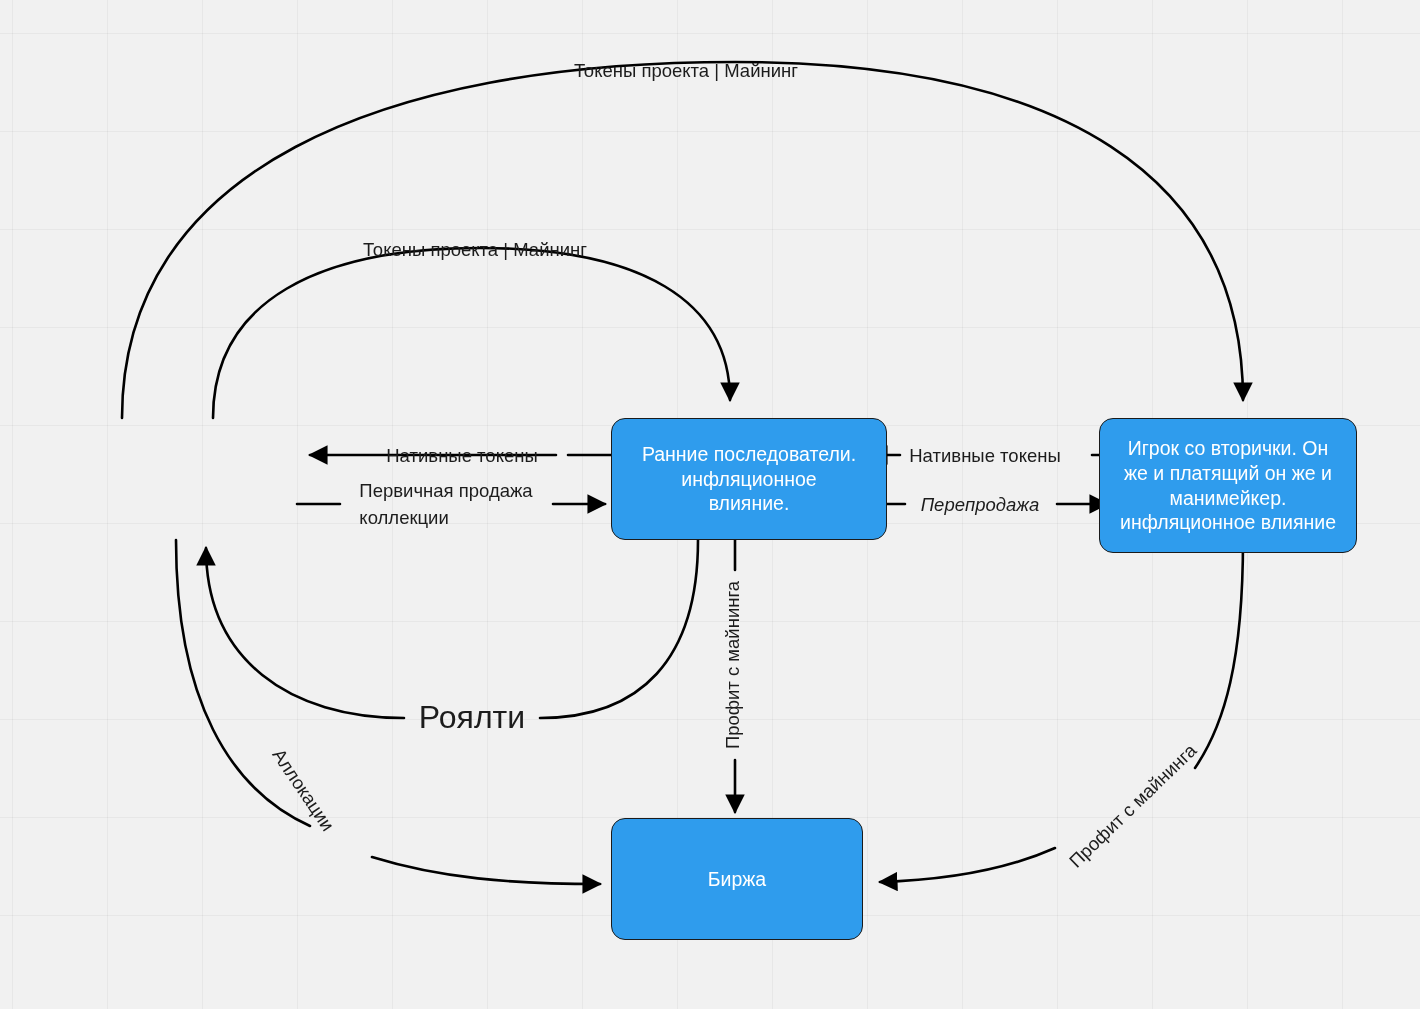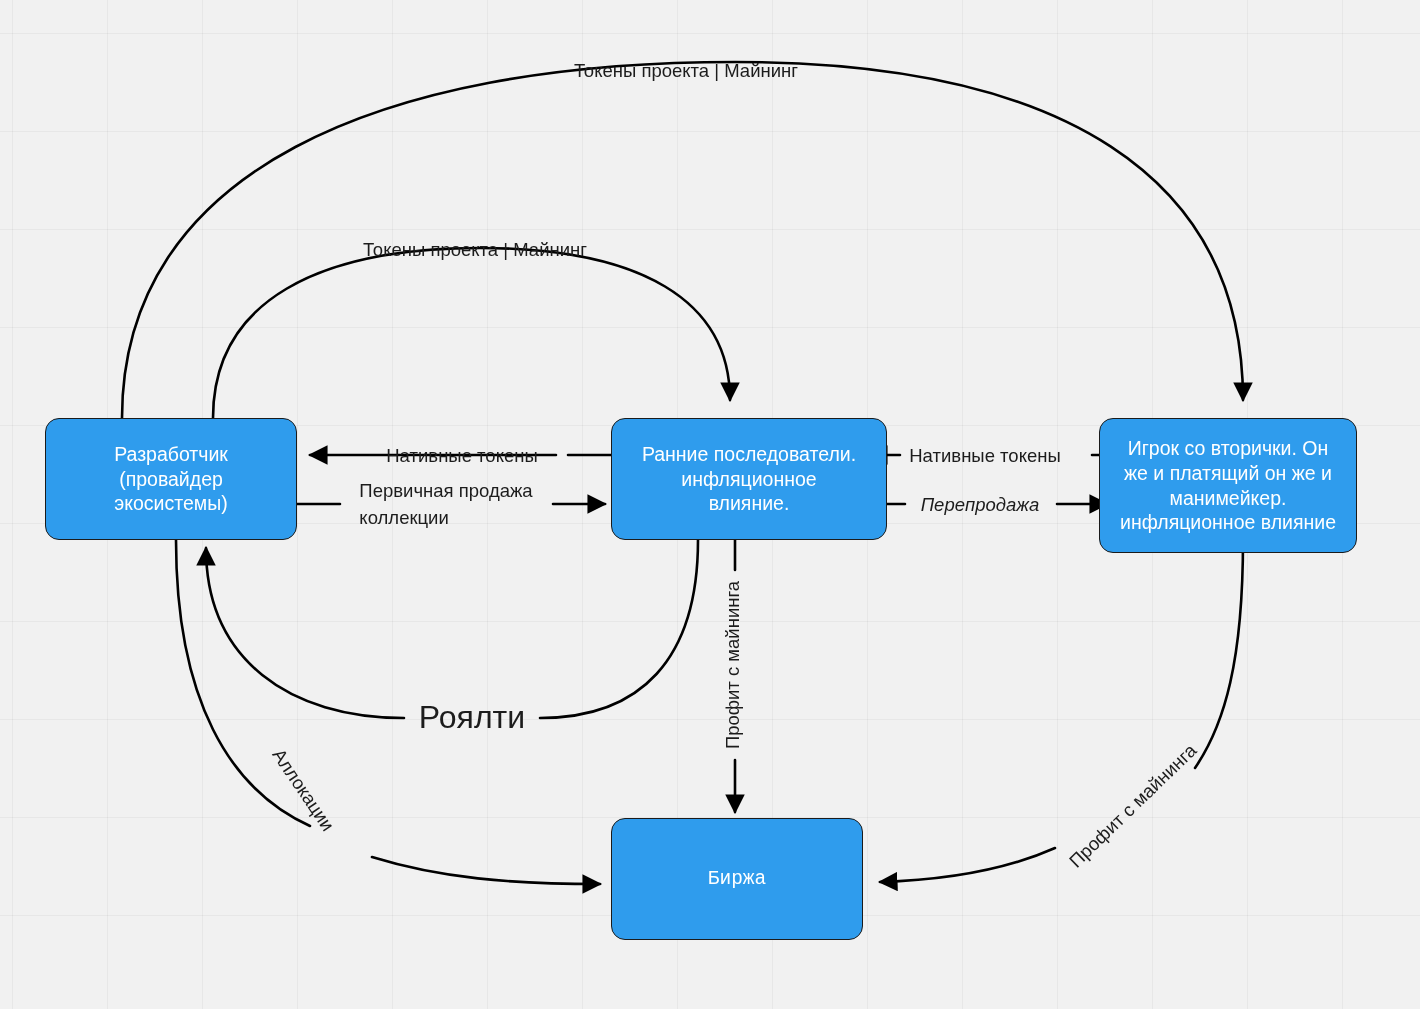--- a/index.html
+++ b/index.html
@@ -37,21 +37,21 @@
     line-height:1.28;
     font-size:19.5px;
     padding:4px 6px;
     white-space:pre-line;
   }
   .node-label{display:block;width:100%;}
 
   #node-dev   {left:45px;  top:418px; width:252px; height:122px;}
   #node-early {left:611px; top:418px; width:276px; height:122px;}
   #node-sec   {left:1099px;top:418px; width:258px; height:135px;}
-  #node-exch  {left:611px; top:818px; width:252px; height:122px;font-family:Liberation Mono, monospace;}
+  #node-exch  {left:611px; top:818px; width:252px; height:122px;}
   #node-sec .node-label{white-space:pre-line;}
 
   .edge-label{
     position:absolute;
     color:#1c1c1c;
     font-size:18.5px;
     white-space:pre;
     line-height:1.3;
     background:transparent;
   }
@@ -96,25 +96,20 @@
       <path d="M 372,857 C 440,878 510,884 600,884" marker-end="url(#ah)"></path>
 
       <path d="M 735,540 L 735,570 M 735,760 L 735,812" marker-end="url(#ah)"></path>
 
       <path d="M 1243,540 C 1243,660 1225,724 1195,768"></path>
       <path d="M 1055,848 C 1010,868 950,880 880,882" marker-end="url(#ah)"></path>
 
     </g>
   </svg>
 
-  <div class="node" id="node-dev">
-    <span class="node-label">Разработчик
-(провайдер
-экосистемы)</span>
-  </div>
 
   <div class="node" id="node-early">
     <span class="node-label">Ранние последователи.
 инфляционное
 влияние.</span>
   </div>
 
   <div class="node" id="node-sec">
     <span class="node-label">Игрок со вторички. Он
 же и платящий он же и

